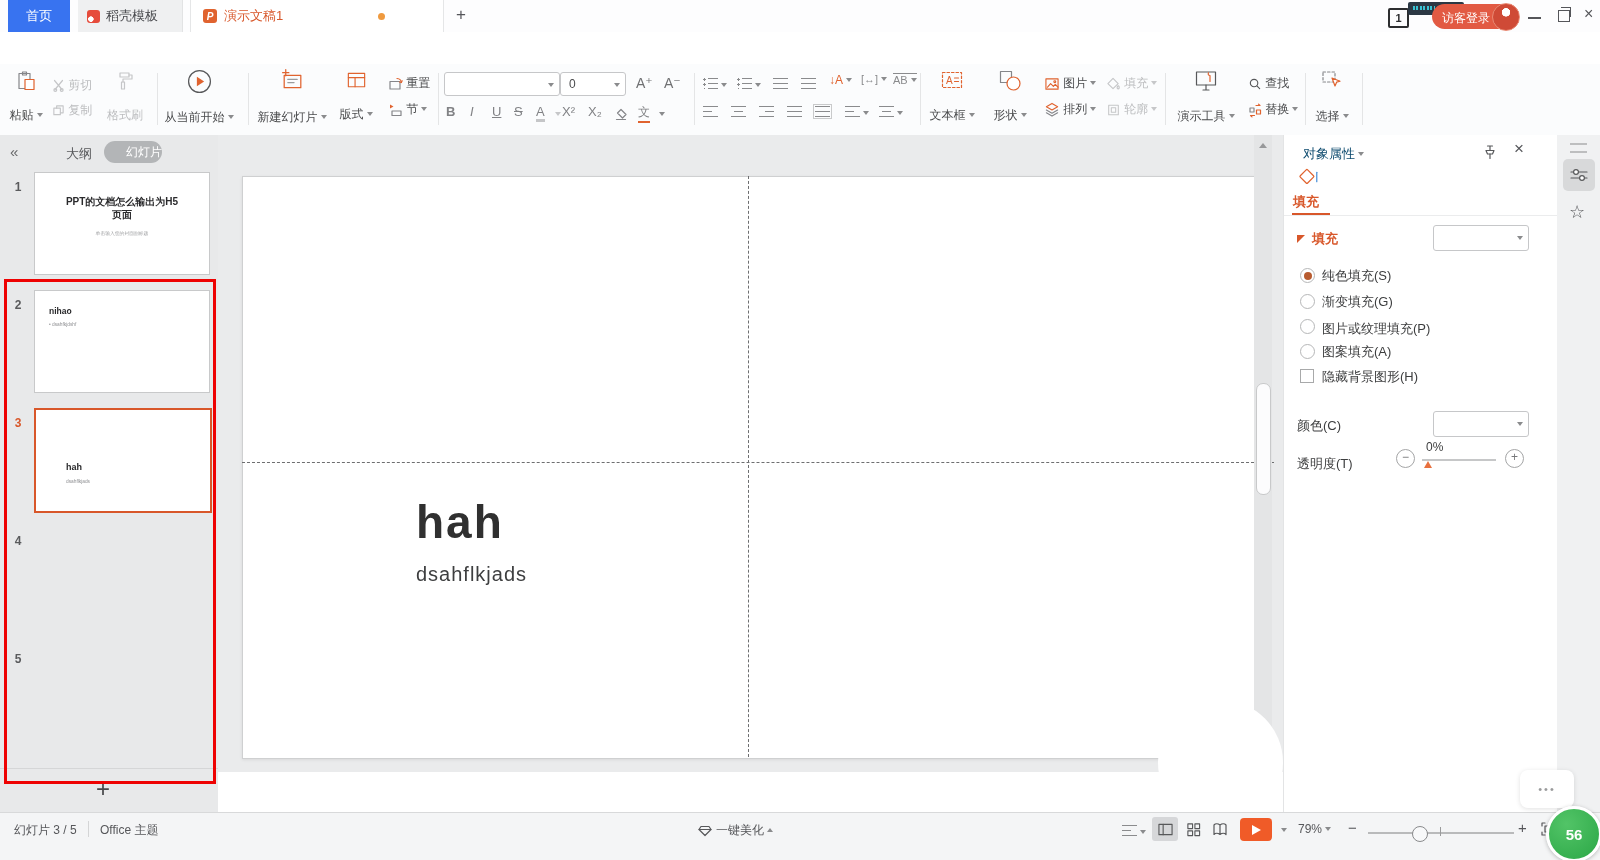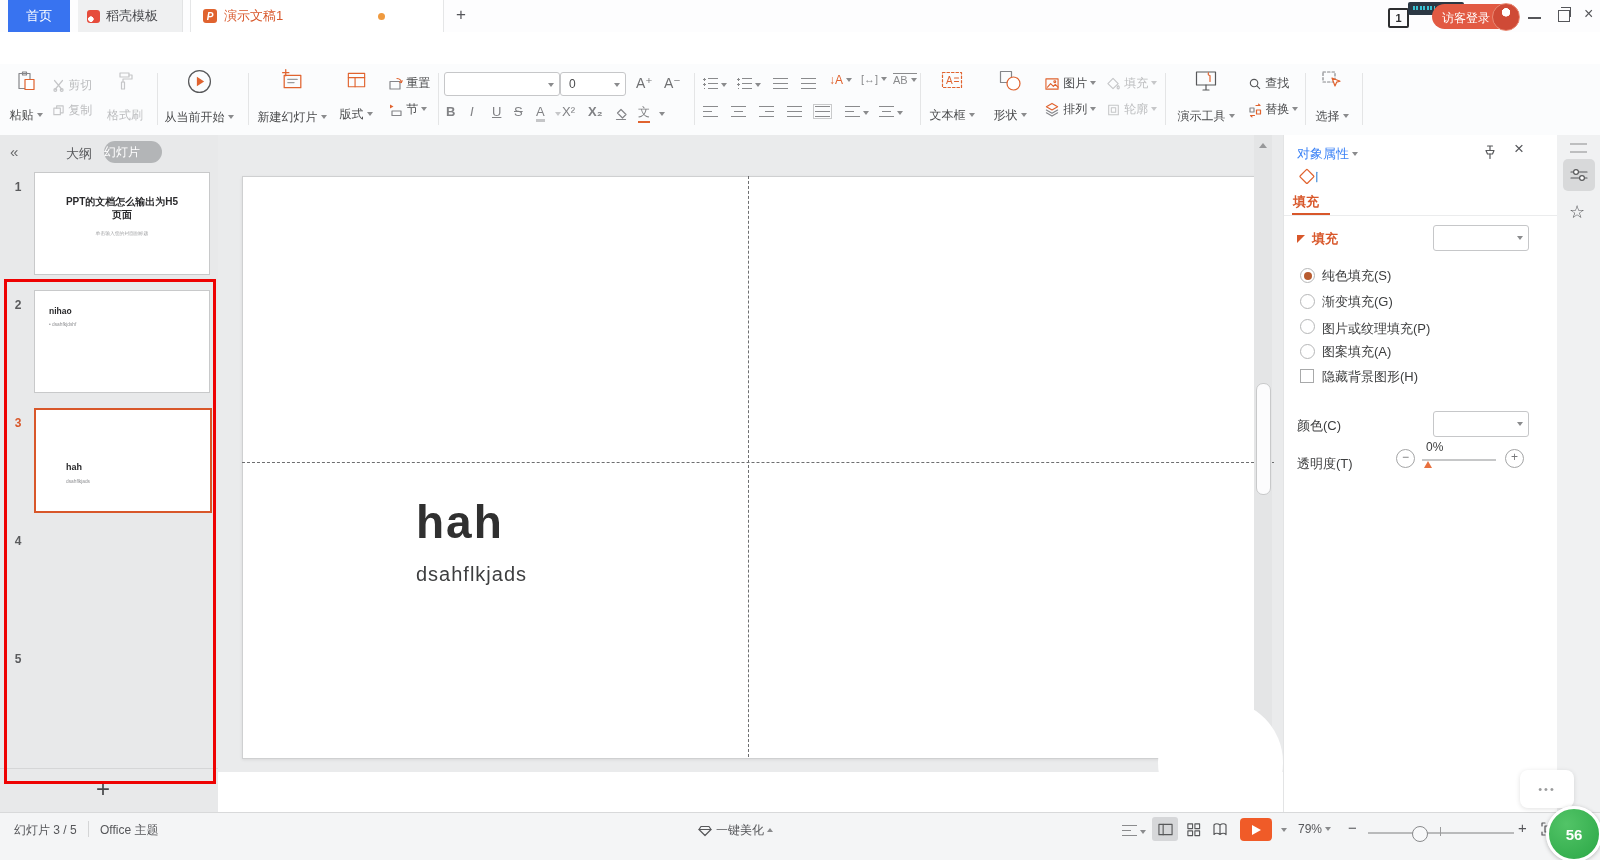--- a/index.html
+++ b/index.html
@@ -241,21 +241,21 @@
       </div>
     <span class="ab" style="left:636px;top:11px;font-size:14px;color:#6f7072"><span>A⁺</span></span>
     <span class="ab" style="left:664px;top:11px;font-size:14px;color:#6f7072"><span>A⁻</span></span>
     <span class="fmt" style="left:446px;top:40px"><span>B</span></span>
     <span class="fmt" style="left:470px;top:40px;font-style:italic;font-weight:normal"><span>I</span></span>
     <span class="fmt" style="left:492px;top:40px;font-weight:normal;text-decoration:underline"><span>U</span></span>
     <span class="fmt" style="left:514px;top:40px;font-weight:normal;text-decoration:line-through"><span>S</span></span>
     <span class="fmt" style="left:536px;top:40px;font-weight:normal;border-bottom:3px solid #c5c6c8"><span>A</span></span>
       <i class="car ab dis" style="left:552px;top:48px"></i>
     <span class="fmt" style="left:562px;top:40px;font-weight:normal"><span>X²</span></span>
-    <span class="fmt" style="left:588px;top:40px;font-weight:bold"><span>X₂</span></span>
+    <span class="fmt" style="left:588px;top:40px;font-weight:normal"><span>X₂</span></span>
     <span class="ab" style="left:614px;top:41px"><svg class="sg" width="14" height="13" viewBox="0 0 14 13">
           <path d="M7 1.5l5 5-3.5 3.5-5-5z"></path>
           <path d="M2.5 11.5h9"></path>
         </svg></span>
     <span class="fmt" style="left:638px;top:40px;font-weight:normal;font-size:12px;border-bottom:2px solid #e0632f"><span>文</span></span>
       <i class="car ab" style="left:656px;top:48px"></i>
     <div class="rdiv" style="left:694px"></div>
 
     <span class="ab" style="left:703px;top:11px"><i class="pl pl-dot"></i><i class="car"></i></span>
     <span class="ab" style="left:737px;top:11px"><i class="pl pl-dot"></i><i class="car"></i></span>
@@ -332,21 +332,21 @@
           <path d="M13 9.5l8 3.2-3.4 1-1.6 3.8z" class="fW" style="stroke:#e0632f"></path>
         </svg>
       <span class="lb"><span>选择</span><i class="car"></i></span>
     </div>
     <div class="rdiv" style="left:1362px"></div>
   </div>
 
   <div id="sidebar">
     <span class="ab" style="left:10px;top:8px;font-size:15px;color:#67686a"><span>«</span></span>
     <span class="ab" style="left:66px;top:10px;font-size:13px;color:#56575a"><span>大纲</span></span>
-    <span class="ab" style="left:104px;top:6px;width:58px;height:22px;background:#b3b5b7;border-radius:11px;color:#fff;font-size:12px;display:inline-flex;align-items:center;justify-content:flex-start">
+    <span class="ab" style="left:104px;top:6px;width:58px;height:22px;background:#b3b5b7;border-radius:11px;color:#fff;font-size:12px;display:inline-flex;align-items:center;justify-content:flex-end">
         <span>幻灯片</span>
       </span>
 
     <span class="tnum" style="top:45px">1</span>
     <div class="thumb" style="top:37px">
       <div style="position:absolute;left:8px;right:8px;top:22px;text-align:center;font-size:10px;font-weight:bold;color:#2a2a2c;line-height:13px"><span>PPT的文档怎么输出为H5</span><br><span>页面</span></div>
       <div style="position:absolute;left:0;right:0;top:56px;text-align:center;font-size:6px;color:#a2a3a5;transform:scale(.8)"><span>单击输入您的封面副标题</span></div>
     </div>
 
     <span class="tnum" style="top:163px">2</span>
@@ -380,21 +380,21 @@
 
     <div class="ab" style="left:1036px;top:0;width:18px;height:637px;background:#e4e5e6"></div>
     <i class="ab" style="left:1041px;top:8px;width:0;height:0;border-left:4px solid transparent;border-right:4px solid transparent;border-bottom:5px solid #97989a"></i>
     <div class="ab" style="left:1038px;top:248px;width:13px;height:110px;background:#fcfcfd;border:1px solid #c8c9ca;border-radius:7px"></div>
   </div>
 
   <div id="blob"></div>
 
 
   <div id="panel">
-    <span class="ab" style="left:13px;top:10px;font-size:13px;color:#3b82f6"><span>对象属性</span><i class="car"></i></span>
+    <span class="ab" style="left:19px;top:10px;font-size:13px;color:#0c4a6e"><span>对象属性</span><i class="car"></i></span>
     <svg class="sd" width="16" height="16" viewBox="0 0 16 16" style="position:absolute;left:198px;top:9px">
         <path d="M5.5 2h5M8 2v4.5M4 6.5h8l-1.5 3.5h-5z"></path>
         <path d="M8 10v4.5"></path>
       </svg>
     <span class="ab" style="left:230px;top:4px;font-size:17px;color:#55565a"><span>×</span></span>
 
     <svg width="27" height="26" viewBox="0 0 26 24" class="so" style="position:absolute;left:12px;top:30px">
         <rect x="5.5" y="5.5" width="10" height="10" rx="1" transform="rotate(45 10.5 10.5)"></rect>
         <path d="M20 6.5v9" class="fB" stroke-width="3"></path>
       </svg>

